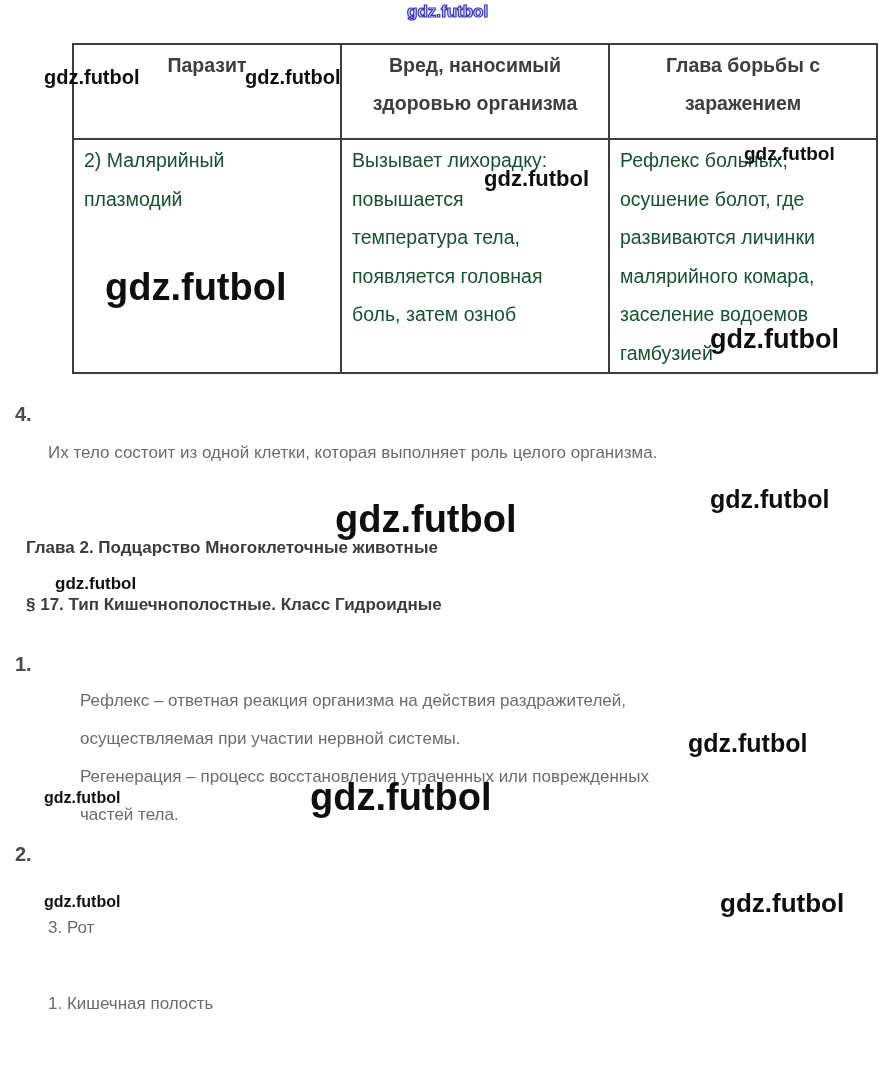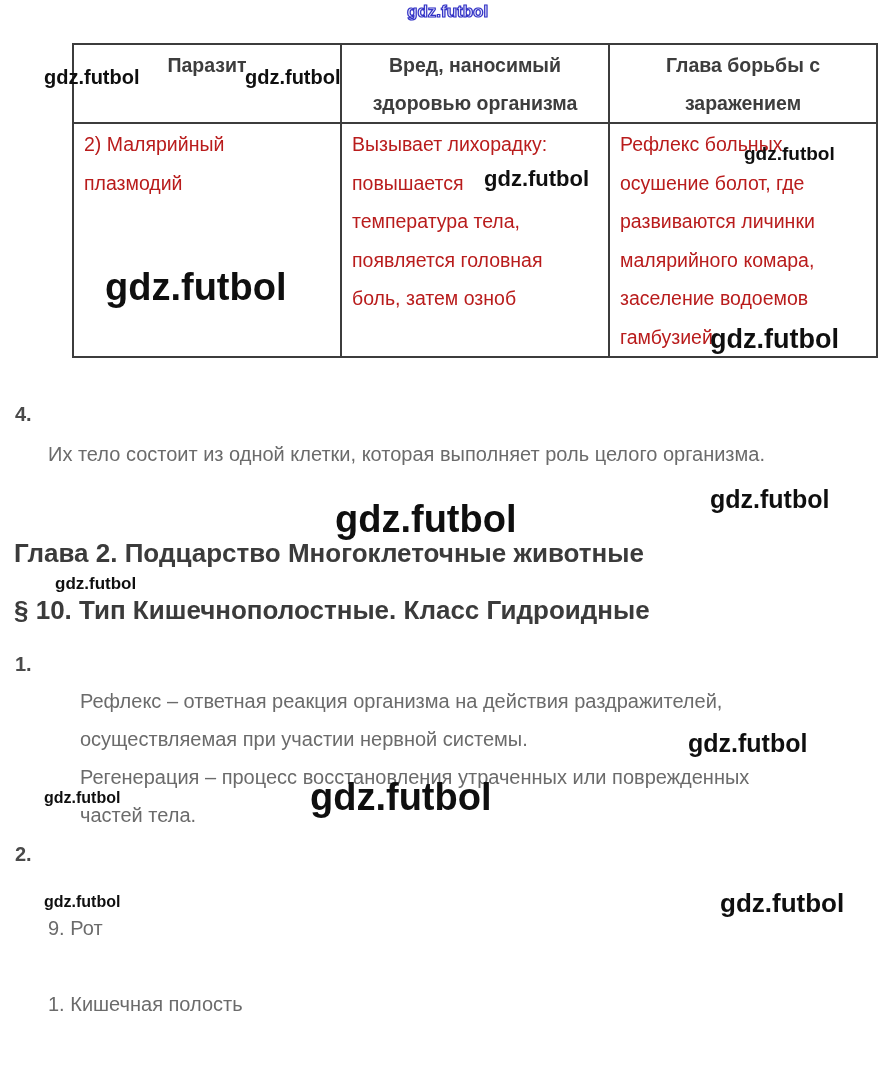--- a/index.html
+++ b/index.html
@@ -27,53 +27,53 @@
   }
   .doc-table th {
     width: 268px;
     height: 71px;
     font-size: 19.5px;
     font-weight: 700;
     color: #3d3d3d;
     text-align: center;
     vertical-align: top;
     line-height: 38px;
-    padding: 1px 6px 0 6px;
+    padding: 1px 6px 16px 6px;
     white-space: pre-line;
   }
   .doc-table td {
     height: 229px;
     font-size: 19.5px;
     font-weight: 400;
-    color: #b91c1c;
+    color: #14532d;
     text-align: left;
     vertical-align: top;
     line-height: 38.5px;
     padding: 1px 8px 0 10px;
     white-space: pre-line;
   }
 
   
   .sec-number {
     position: absolute;
     left: 15px;
     font-size: 20px;
     font-weight: 700;
     color: #4a4a4a;
   }
   .body-text {
     position: absolute;
-    font-size: 20px;
+    font-size: 17px;
     color: #6b6b6b;
     white-space: pre-line;
   }
   .heading {
     position: absolute;
-    left: 14px;
-    font-size: 26px;
+    left: 26px;
+    font-size: 17px;
     font-weight: 700;
     color: #3b3b3b;
     white-space: nowrap;
   }
   .list-item { height: 38px; }
 
   
   .wm {
     position: absolute;
     font-weight: 700;
@@ -129,35 +129,35 @@
   <span class="wm" style="left:710px; top:324px; font-size:27px;">gdz.futbol</span>
 
   <div class="sec-number" style="top:403px;">4.</div>
   <div class="body-text" style="left:48px; top:443px; width:830px;">Их тело состоит из одной клетки, которая выполняет роль целого организма.</div>
 
   <span class="wm" style="left:710px; top:485px; font-size:25px;">gdz.futbol</span>
   <span class="wm" style="left:335px; top:498px; font-size:38px;">gdz.futbol</span>
 
   <div class="heading" style="top:538px;">Глава 2. Подцарство Многоклеточные животные</div>
   <span class="wm" style="left:55px; top:574px; font-size:17px;">gdz.futbol</span>
-  <div class="heading" style="top:595px;">§ 10. Тип Кишечнополостные. Класс Гидроидные</div>
+  <div class="heading" style="top:595px;">§ 17. Тип Кишечнополостные. Класс Гидроидные</div>
 
   <div class="sec-number" style="top:653px;">1.</div>
   <div class="body-text" style="left:80px; top:682px; width:790px; line-height:38px;">Рефлекс – ответная реакция организма на действия раздражителей,
 осуществляемая при участии нервной системы.
 Регенерация – процесс восстановления утраченных или поврежденных
 частей тела.</div>
 
   <span class="wm" style="left:688px; top:729px; font-size:25px;">gdz.futbol</span>
   <span class="wm" style="left:44px; top:789px; font-size:16px;">gdz.futbol</span>
   <span class="wm" style="left:310px; top:776px; font-size:38px;">gdz.futbol</span>
 
   <div class="sec-number" style="top:843px;">2.</div>
   <div class="body-text" style="left:48px; top:871px; width:600px; line-height:38px;">
-    <div class="list-item">9. Рот</div>
+    <div class="list-item">3. Рот</div>
     <div class="list-item">1. Кишечная полость</div>
     <div class="list-item">3. Щупальца</div>
     
     
   </div>
 
   <span class="wm" style="left:44px; top:893px; font-size:16px;">gdz.futbol</span>
   <span class="wm" style="left:720px; top:888px; font-size:26px;">gdz.futbol</span>
 
 </div>

